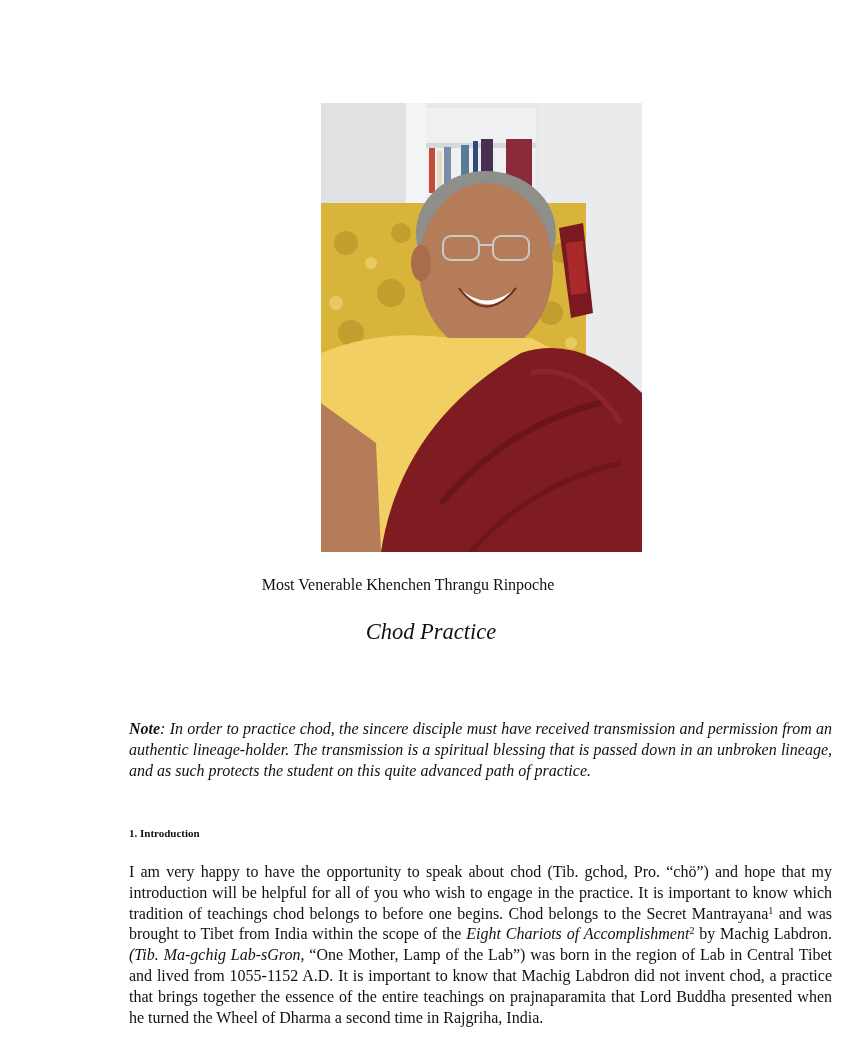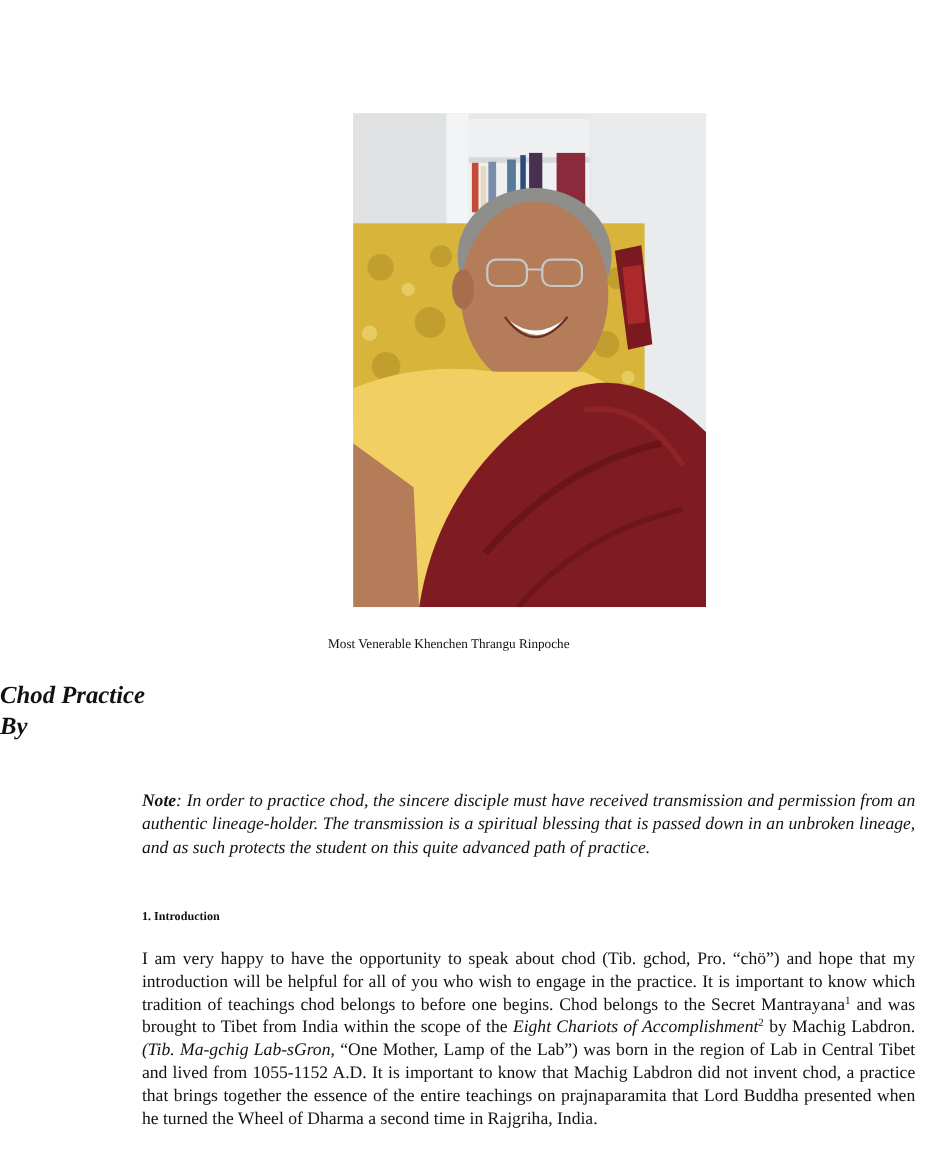--- a/index.html
+++ b/index.html
@@ -7,25 +7,25 @@
       width: 862px; height: 1064px; overflow: hidden; position: relative;
       font-family: "Liberation Serif", serif; color: #111111;
     }
     .photo {
       position: absolute; left: 321px; top: 103px; width: 321px; height: 449px;
       overflow: hidden; background: #e7e8ea;
     }
     .photo svg { display: block; width: 100%; height: 100%; }
     .caption {
       position: absolute; left: 0; width: 816px; top: 575px; text-align: center;
-      font-size: 12px; line-height: 20px;
+      font-size: 16px; line-height: 20px;
     }
     .title-block {
-      position: absolute; left: 0; width: 862px; top: 618px; text-align: left;
-      font-weight: bold; font-style: italic; font-size: 22.5px; line-height: 27.5px;
+      position: absolute; left: 0; width: 862px; top: 618px; text-align: center;
+      font-weight: normal; font-style: italic; font-size: 22.5px; line-height: 27.5px;
     }
     .title-block div { white-space: nowrap; }
     .text {
       position: absolute; left: 129px; width: 703px; font-size: 16px; line-height: 20.8px;
       text-align: justify;
     }
     .note { top: 719px; font-style: italic; }
     .note b { }
     .section-heading {
       position: absolute; left: 129px; top: 823px; font-size: 11px; font-weight: bold; line-height: 20px;
@@ -83,20 +83,19 @@
     <path d="M120 400 Q190 320 280 300" stroke="#5e1016" stroke-width="6" fill="none" opacity="0.6"></path>
     <path d="M150 449 Q210 380 300 360" stroke="#5e1016" stroke-width="5" fill="none" opacity="0.5"></path>
     <path d="M210 270 Q260 260 300 320" stroke="#9a2a30" stroke-width="5" fill="none" opacity="0.6"></path>
   </svg>
 </div>
 
 <div class="caption">Most Venerable Khenchen Thrangu Rinpoche</div>
 
 <div class="title-block">
   <div>Chod Practice</div>
-  <div>By</div>
 </div>
 
 <div class="text note"><b>Note</b><span>: In order to practice chod, the sincere disciple must have received transmission and permission from an authentic lineage-holder. The transmission is a spiritual blessing that is passed down in an unbroken lineage, and as such protects the student on this quite advanced path of practice.</span></div>
 
 <div class="section-heading">1. Introduction</div>
 
 <div class="text intro"><span>I am very happy to have the opportunity to speak about chod (Tib. gchod, Pro. “chö”) and hope that my introduction will be helpful for all of you who wish to engage in the practice. It is important to know which tradition of teachings chod belongs to before one begins. Chod belongs to the Secret Mantrayana</span><sup>1</sup><span> and was brought to Tibet from India within the scope of the </span><i>Eight Chariots of Accomplishment</i><sup>2</sup><span> by Machig Labdron. </span><i>(Tib. Ma-gchig Lab-sGron</i><span>, “One Mother, Lamp of the Lab”) was born in the region of Lab in Central Tibet and lived from 1055-1152 A.D. It is important to know that Machig Labdron did not invent chod, a practice that brings together the essence of the entire teachings on prajnaparamita that Lord Buddha presented when he turned the Wheel of Dharma a second time in Rajgriha, India.</span></div>
 
 </body></html>

